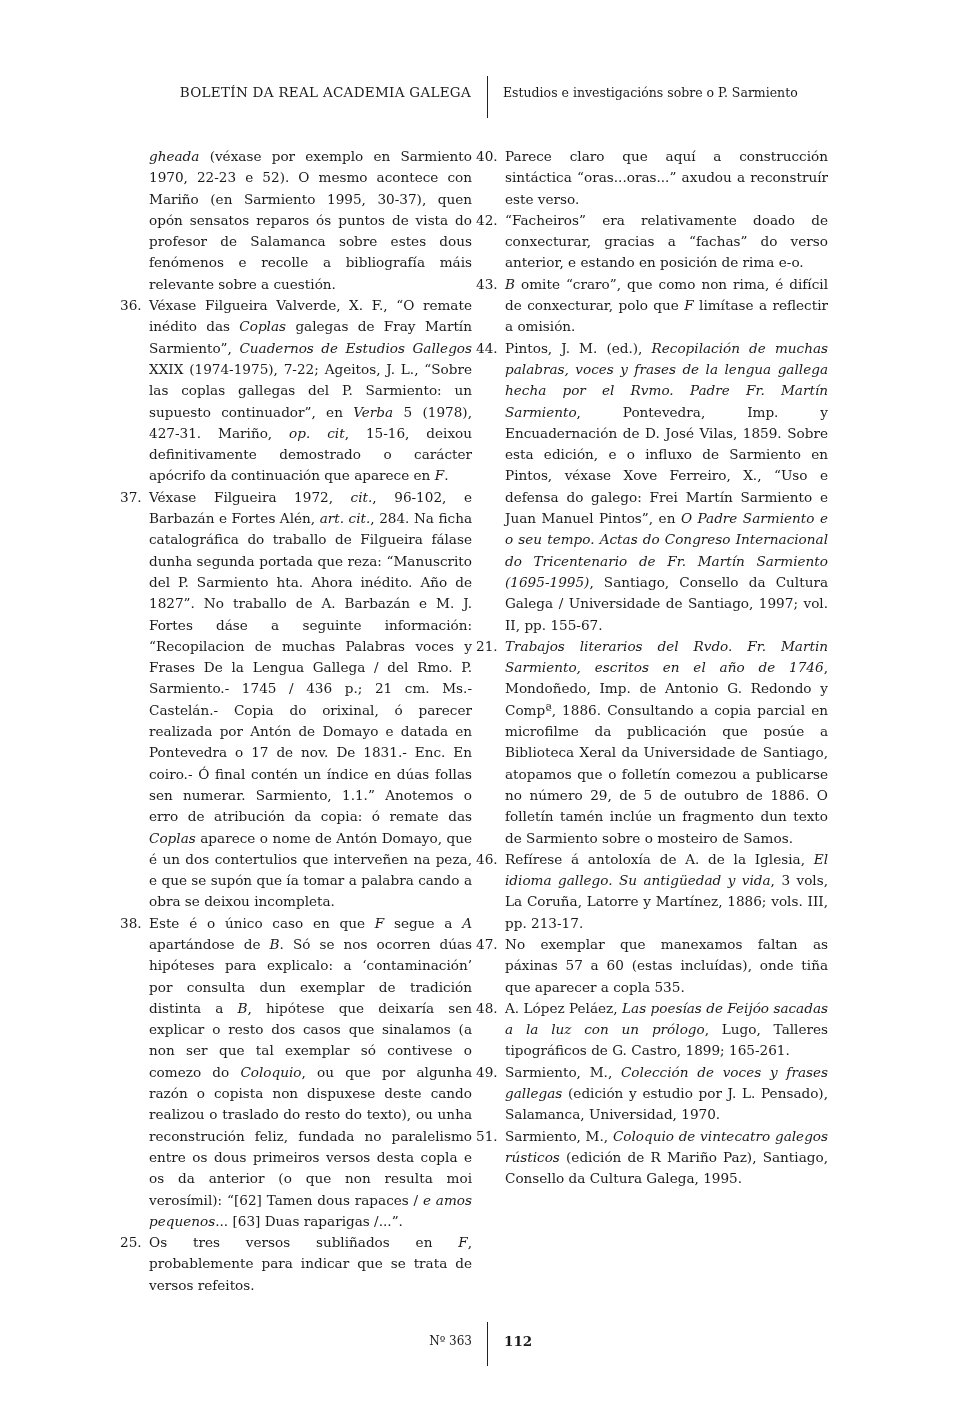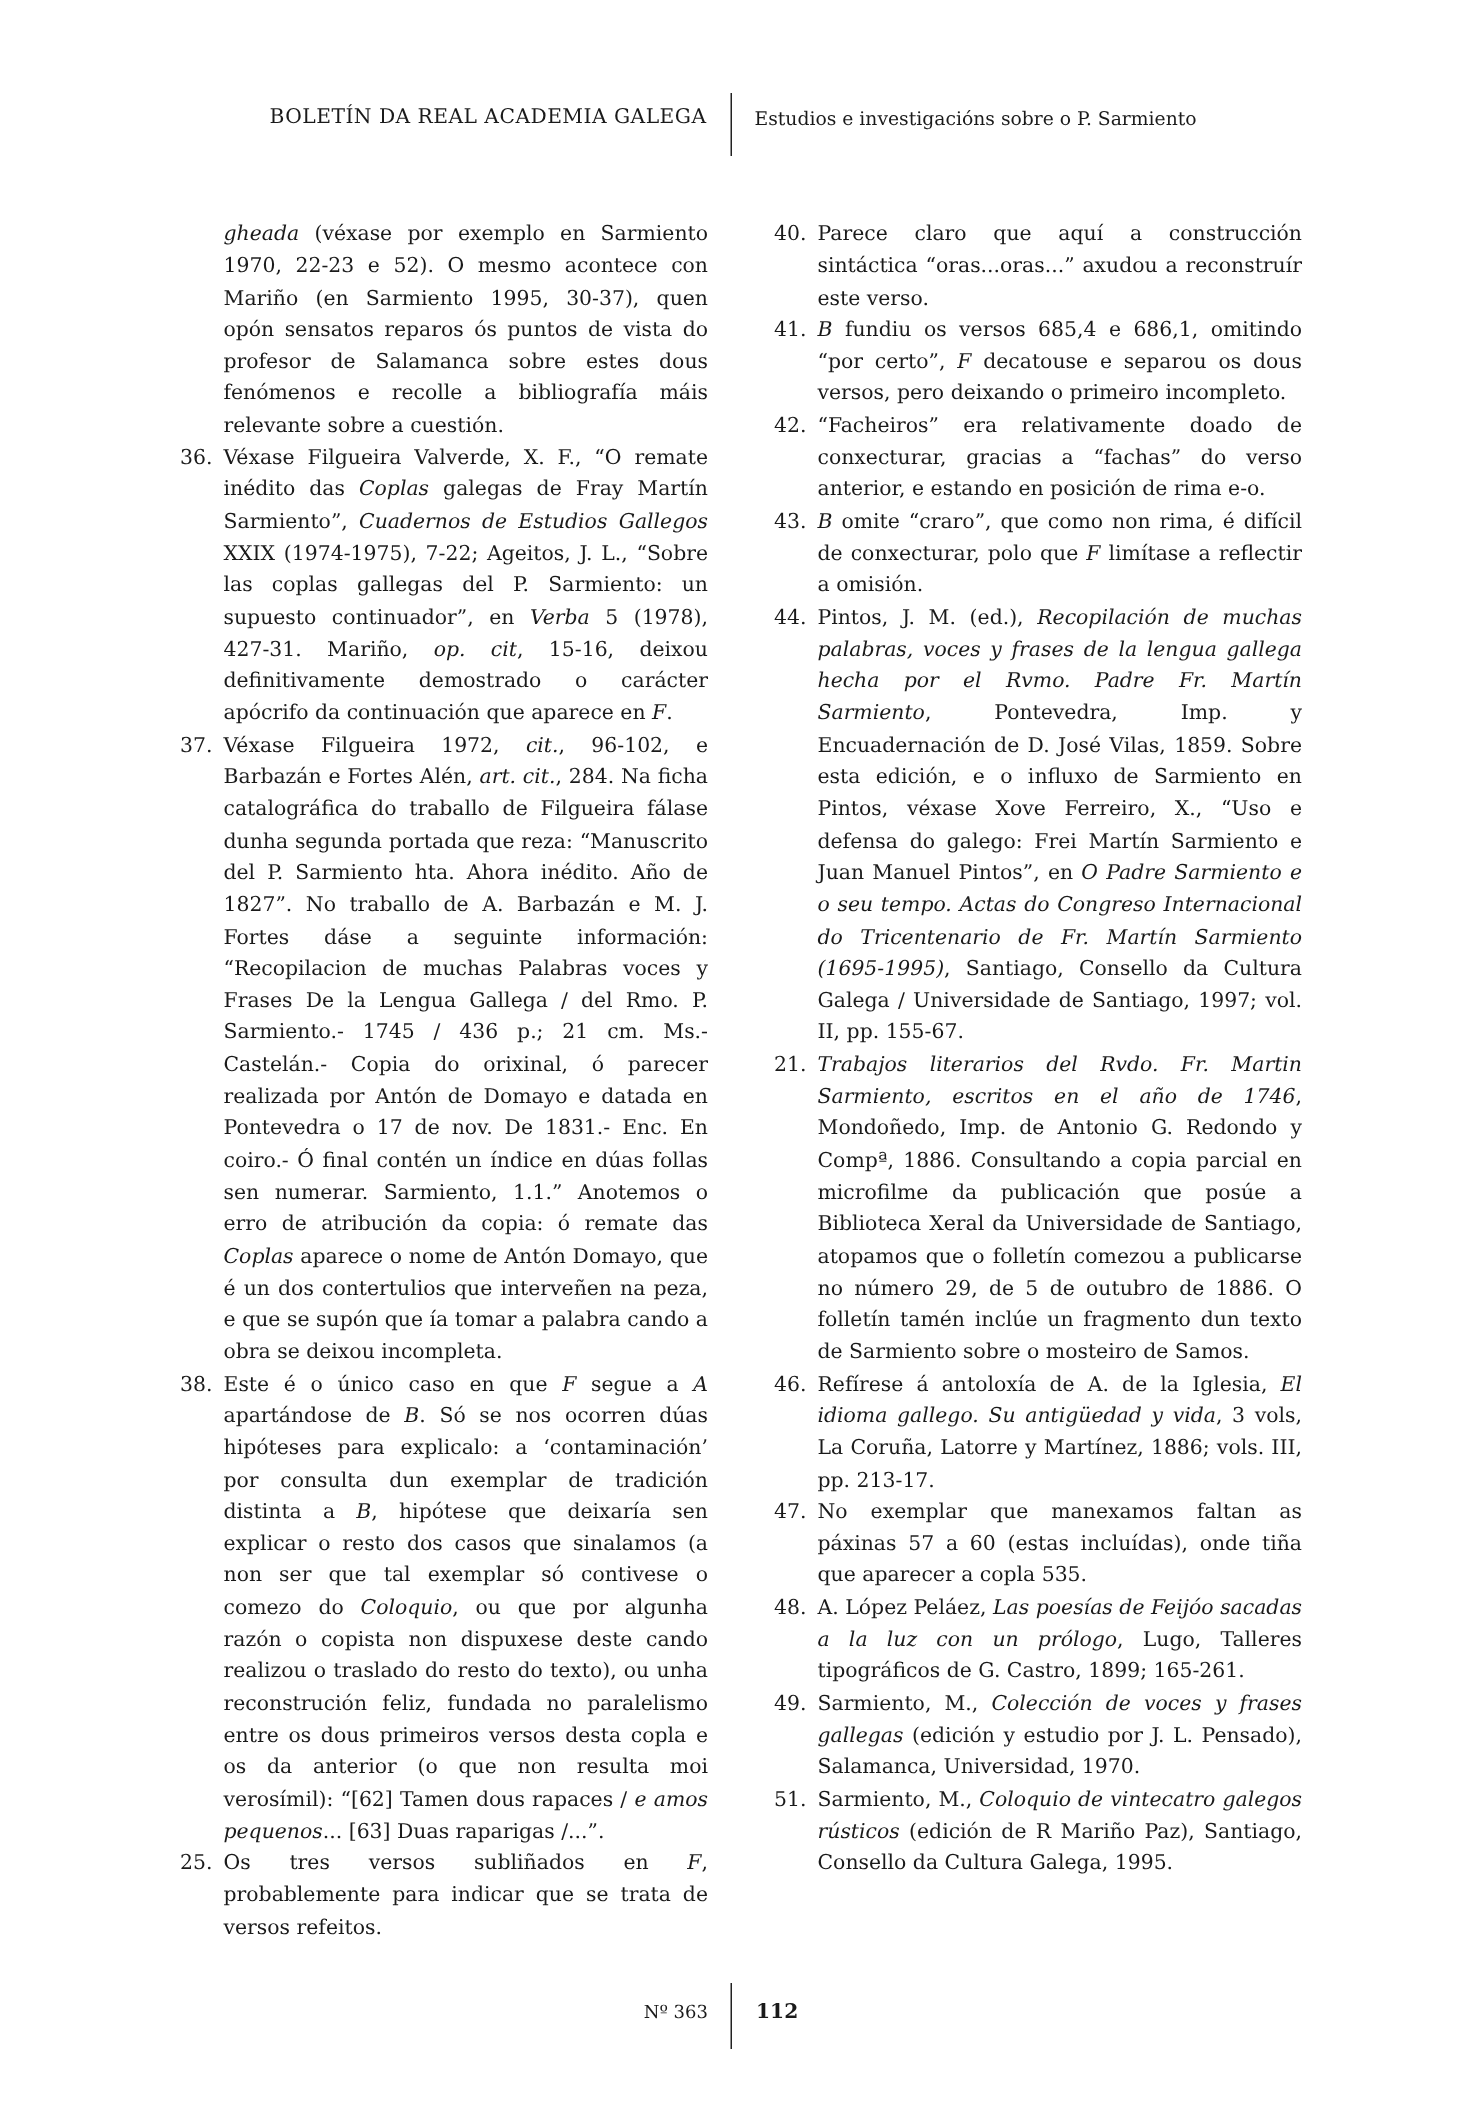--- a/index.html
+++ b/index.html
@@ -1,24 +1,24 @@
 <!DOCTYPE html>
 <html><head>
 <meta charset="utf-8">
 <style>
   html, body { margin: 0; padding: 0; background: #ffffff; }
   body { width: 975px; height: 1417px; position: relative; overflow: hidden;
          font-family: "DejaVu Serif", "Liberation Serif", serif; color: #1a1a1a; }
-  .header { position: absolute; top: 62px; left: 0; width: 975px; height: 42px; }
+  .header { position: absolute; top: 76px; left: 0; width: 975px; height: 42px; }
   .header .journal { position: absolute; right: 504px; top: 8px; font-size: 13.5px; letter-spacing: 0.3px; white-space: nowrap; }
   .header .rule { position: absolute; left: 487px; top: 0; width: 1px; height: 42px; background: #222; }
   .header .section { position: absolute; left: 503px; top: 9px; font-size: 12.5px; white-space: nowrap; }
   .col { position: absolute; top: 146px; width: 352px; font-size: 13.6px; line-height: 21.3px; text-align: justify; }
   .col.left { left: 120px; }
-  .col.right { left: 516px; width: 352px; }
+  .col.right { left: 476px; width: 352px; }
   .cont { padding-left: 29px; hyphens: auto; }
   .note { position: relative; padding-left: 29px; }
   .note .num { position: absolute; left: 0; top: 0; }
   .note .body { display: block; hyphens: auto; }
   i { font-style: italic; }
   .footer { position: absolute; top: 1322px; left: 0; width: 975px; height: 44px; }
   .footer .issue { position: absolute; right: 503px; top: 12px; font-size: 12px; white-space: nowrap; }
   .footer .rule { position: absolute; left: 487px; top: 0; width: 1px; height: 44px; background: #222; }
   .footer .page { position: absolute; left: 504px; top: 11px; font-size: 13.5px; font-weight: bold; text-align: center; }
 </style>
@@ -53,24 +53,20 @@
     </div>
 </div>
 
 <div class="col right">
   <div>
       <div class="note">
         <span class="num">40.</span>
         <span class="body"><span>Parece claro que aquí a construcción sintáctica “oras...oras...” axudou a reconstruír este verso.</span></span>
       </div>
       <div class="note">
-        <span class="num">41.</span>
-        <span class="body"><i>B</i><span> fundiu os versos 685,4 e 686,1, omitindo “por certo”, </span><i>F</i><span> decatouse e separou os dous versos, pero deixando o primeiro incompleto.</span></span>
-      </div>
-      <div class="note">
         <span class="num">42.</span>
         <span class="body"><span>“Facheiros” era relativamente doado de conxecturar, gracias a “fachas” do verso anterior, e estando en posición de rima e-o.</span></span>
       </div>
       <div class="note">
         <span class="num">43.</span>
         <span class="body"><i>B</i><span> omite “craro”, que como non rima, é difícil de conxecturar, polo que </span><i>F</i><span> limítase a reflectir a omisión.</span></span>
       </div>
       <div class="note">
         <span class="num">44.</span>
         <span class="body"><span>Pintos, J. M. (ed.), </span><i>Recopilación de muchas palabras, voces y frases de la lengua gallega hecha por el Rvmo. Padre Fr. Martín Sarmiento</i><span>, Pontevedra, Imp. y Encuadernación de D. José Vilas, 1859. Sobre esta edición, e o influxo de Sarmiento en Pintos, véxase Xove Ferreiro, X., “Uso e defensa do galego: Frei Martín Sarmiento e Juan Manuel Pintos”, en </span><i>O Padre Sarmiento e o seu tempo. Actas do Congreso Internacional do Tricentenario de Fr. Martín Sarmiento (1695-1995)</i><span>, Santiago, Consello da Cultura Galega / Universidade de Santiago, 1997; vol. II, pp. 155-67.</span></span>

